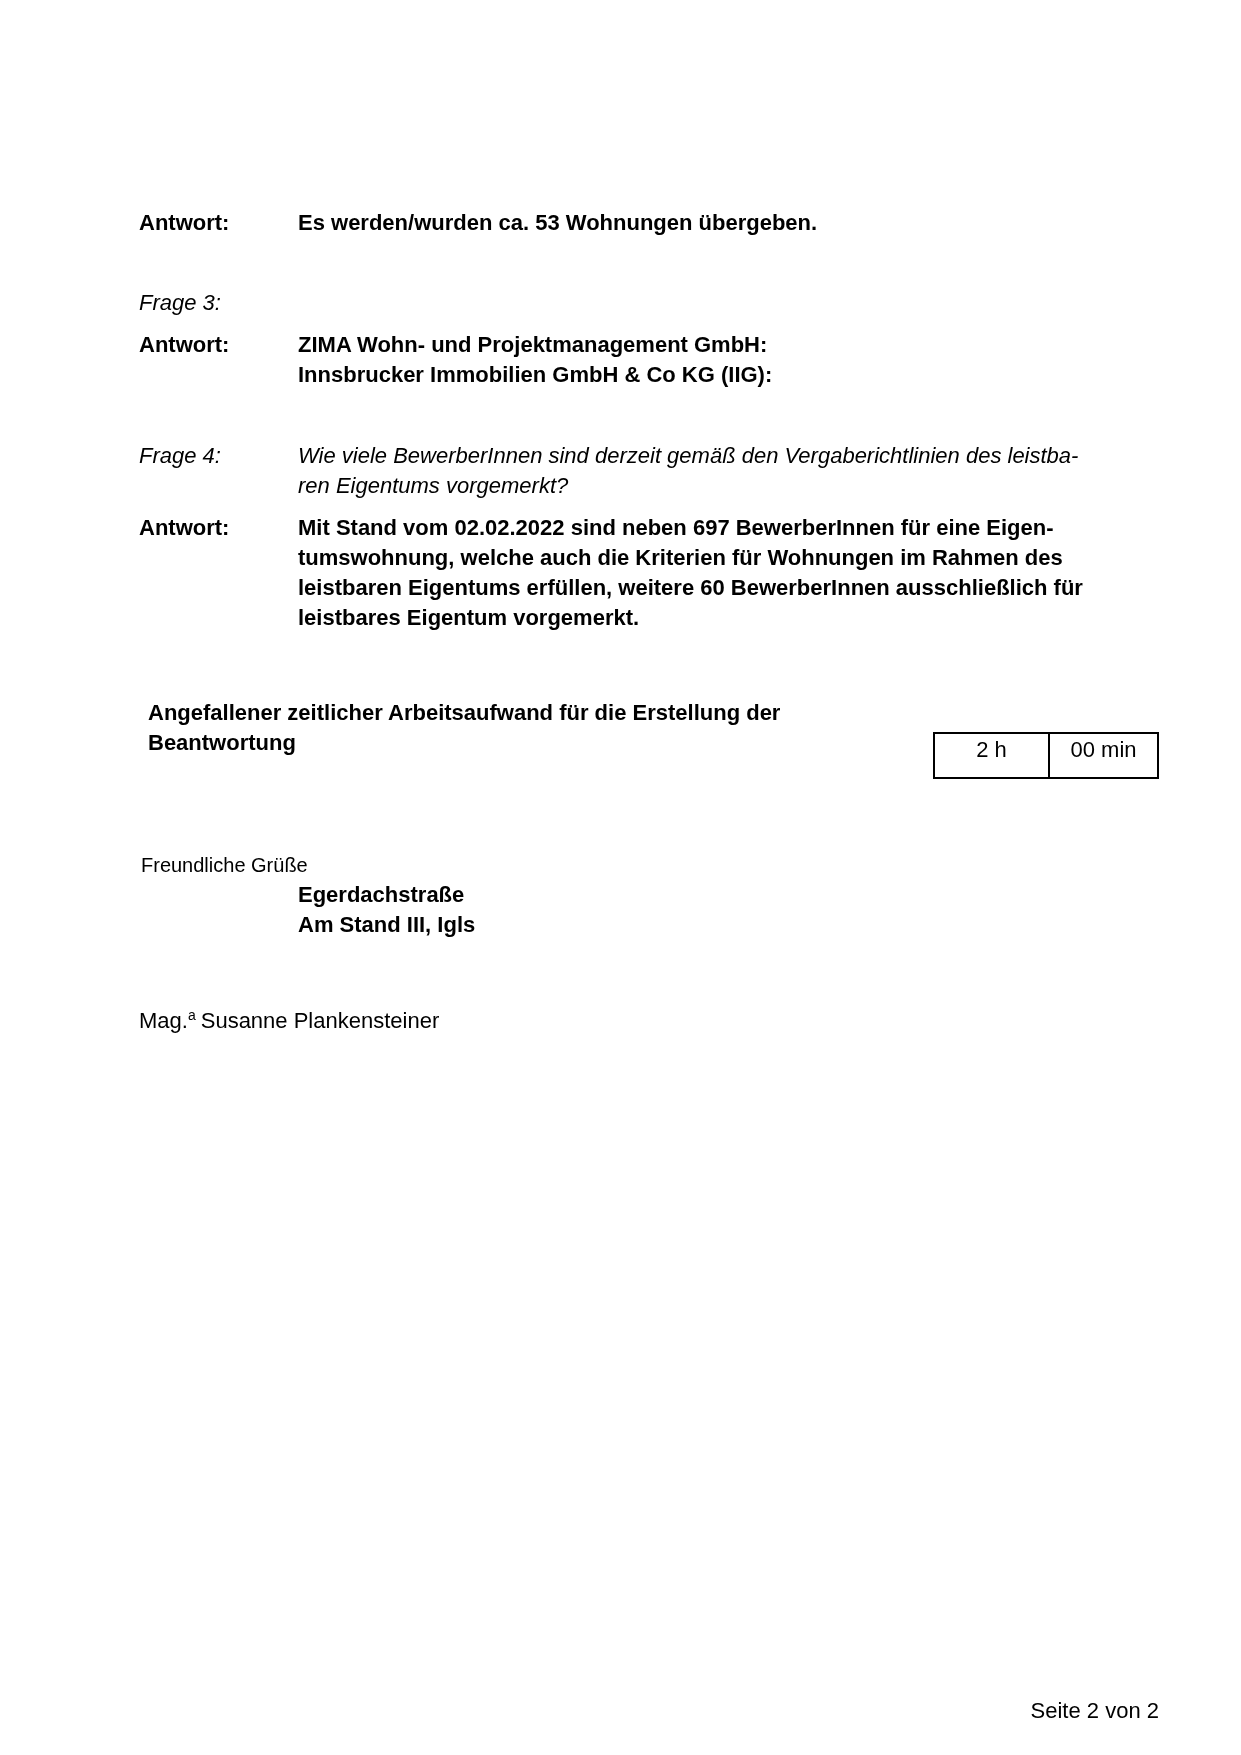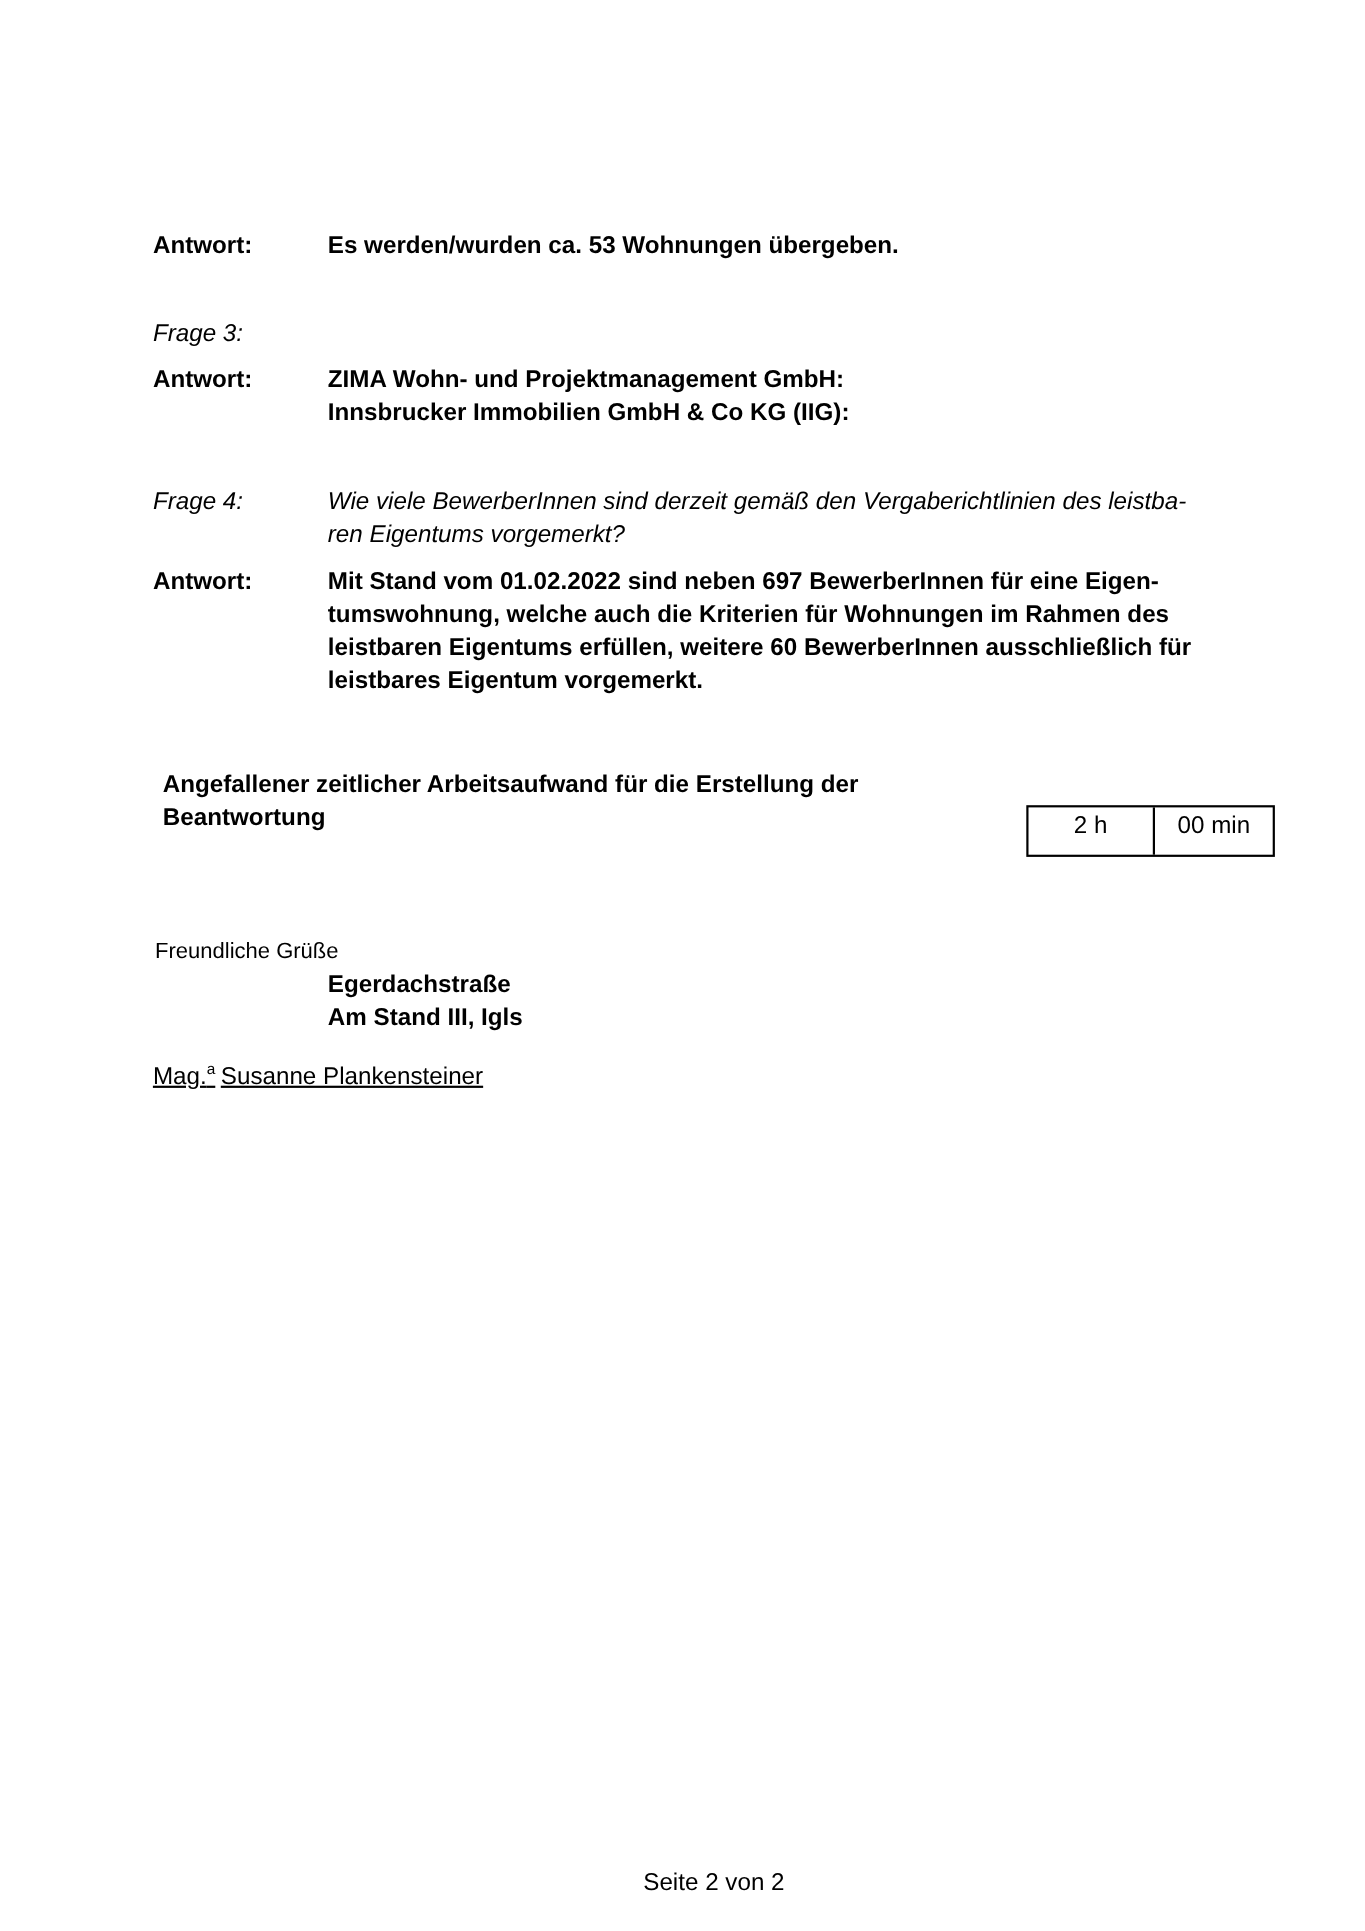--- a/index.html
+++ b/index.html
@@ -77,37 +77,36 @@
   .greeting {
     position: absolute;
     left: 141px;
     top: 850px;
     font-size: 20px;
     line-height: 30px;
   }
   .signature {
     position: absolute;
     left: 139px;
-    top: 963px;
+    top: 1006px;
     font-size: 22px;
     line-height: 30px;
-    text-decoration: underline;
   }
   .signature sup {
     font-size: 14px;
     line-height: 0;
     vertical-align: super;
   }
   .signature .signer-name { margin-left: 5px; }
   .footer {
     position: absolute;
     left: 139px;
     top: 1697px;
     width: 1020px;
-    text-align: center;
+    text-align: right;
     font-size: 22px;
     line-height: 28px;
   }
 </style>
 </head>
 <body>
 
 <div class="page">
 
   <div class="qa-row" style="top:208px">
@@ -130,21 +129,21 @@
   </div>
 
   <div class="qa-row" style="top:441px">
     <div class="qa-label italic">Frage 4:</div>
     <div class="qa-content italic">Wie viele BewerberInnen sind derzeit gemäß den Vergaberichtlinien des leistba-
 ren Eigentums vorgemerkt?</div>
   </div>
 
   <div class="qa-row" style="top:513px">
     <div class="qa-label bold">Antwort:</div>
-    <div class="qa-content bold">Mit Stand vom 01.02.2022 sind neben 697 BewerberInnen für eine Eigen-
+    <div class="qa-content bold">Mit Stand vom 02.02.2022 sind neben 697 BewerberInnen für eine Eigen-
 tumswohnung, welche auch die Kriterien für Wohnungen im Rahmen des
 leistbaren Eigentums erfüllen, weitere 60 BewerberInnen ausschließlich für
 leistbares Eigentum vorgemerkt.</div>
   </div>
 
   <div class="effort-label">Angefallener zeitlicher Arbeitsaufwand für die Erstellung der Beantwortung</div>
   <div class="effort-table">
     <div class="effort-cell hours">2 h</div>
     <div class="effort-cell minutes">00 min</div>
   </div>

